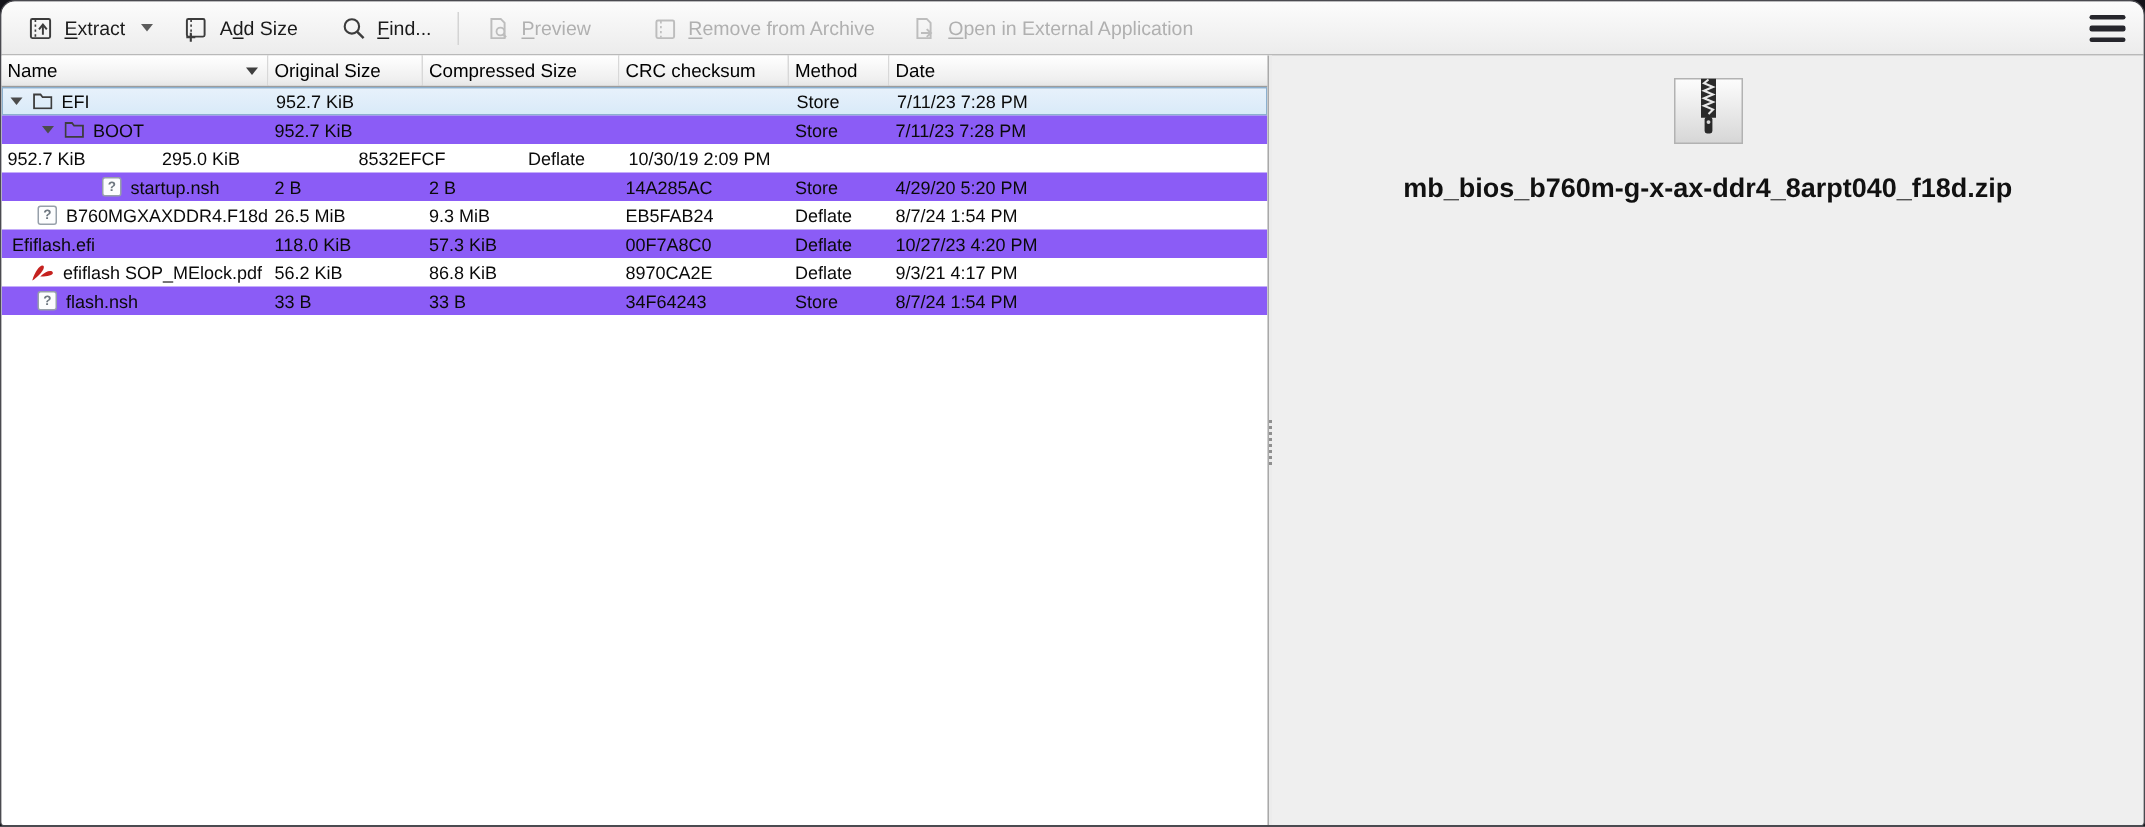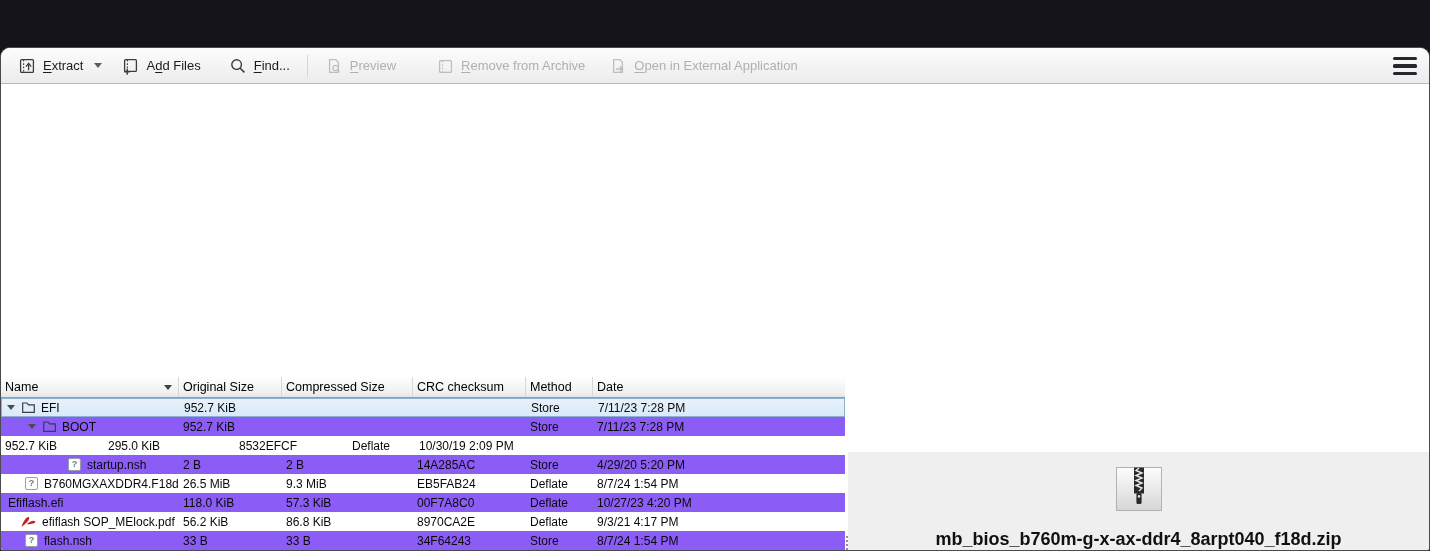--- a/index.html
+++ b/index.html
@@ -1,38 +1,38 @@
 <!DOCTYPE html>
 <html><head>
 <meta charset="utf-8">
 <style>
   * { box-sizing: border-box; margin: 0; padding: 0; }
   html,body { width:1430px; height:551px; overflow:hidden; background:#14141a;
               font-family:"Liberation Sans", sans-serif; }
   .window { position:absolute; inset:0; border-radius:10px 10px 3px 3px; overflow:hidden;
-            background:#fff; border:1px solid #4a4a50; display:flex; flex-direction:column;margin-top:47px; }
+            background:#fff; border:1px solid #4a4a50; display:flex; flex-direction:column; }
 
   
   .toolbar { position:relative; height:36px; flex:0 0 36px; display:flex; align-items:center;
              background:linear-gradient(#fcfcfc,#ececec); border-bottom:1px solid #b9b9b9;
              padding-left:8px; }
   .tbtn { display:flex; align-items:center; gap:7px; height:28px; padding:0 9px;
           font-size:13px; color:#1b1b1b; cursor:default; white-space:nowrap; }
   .tbtn.disabled { color:#b0b0b0; }
   .tbtn .key { text-decoration:underline; text-underline-offset:2px; }
   .tbtn svg { flex:0 0 auto; }
   .ddcaret { width:0; height:0; border-left:4.5px solid transparent; border-right:4.5px solid transparent;
              border-top:5.5px solid #5c5c5c; margin:0 10px 0 2px; }
   .tsep { width:1px; height:22px; background:#d4d4d4; margin:0 8px; }
   .hamburger { position:absolute; right:12px; top:9px; width:24px; height:18px;
                display:flex; flex-direction:column; justify-content:space-between; cursor:default; }
   .hamburger span { display:block; height:3.2px; border-radius:1.5px; background:#26262c; }
 
   
-  .content { flex:1; display:flex; min-height:0;align-items:flex-end; }
+  .content { flex:1; display:flex; min-height:0; }
   .file-area { width:844px; flex:0 0 844px; background:#fff; display:flex; flex-direction:column; }
   .splitter { flex:0 0 3px; background:#ececec; border-left:1px solid #a9a9a9; position:relative; }
   .splitter .grip { position:absolute; left:0px; top:calc(50% - 14px); height:30px; width:0;
                     border-left:2px dotted #8f8f8f; }
   .info-panel { flex:1; background:#efefef; text-align:center; padding-top:11px; }
 
   
   .thead { display:flex; height:21px; flex:0 0 21px; border-bottom:1px solid #9c9c9c; font-size:12.5px; }
   .hcell { background:linear-gradient(#ffffff 0%,#efefef 80%,#e6e6e6 100%);
            border-right:1px solid #d8d8d8; padding:0 4px; display:flex; align-items:center;
@@ -81,21 +81,21 @@
     </div>
     <div class="ddcaret"></div>
 
     <div class="tbtn">
       <svg width="18" height="18" viewBox="0 0 18 18">
         <rect x="3.6" y="2.6" width="11.8" height="11.8" rx="1" fill="none" stroke="#3c3c3c" stroke-width="1.3"></rect>
         <line x1="6.4" y1="3" x2="6.4" y2="14" stroke="#3c3c3c" stroke-width="1.1" stroke-dasharray="1.6 1.7"></line>
         <line x1="3.2" y1="14.8" x2="9.2" y2="14.8" stroke="#3c3c3c" stroke-width="1.4"></line>
         <line x1="6.2" y1="11.8" x2="6.2" y2="17.8" stroke="#3c3c3c" stroke-width="1.4"></line>
       </svg>
-      <span><span>A</span><span class="key">d</span><span>d Files</span></span>
+      <span><span>A</span><span class="key">d</span><span>d Size</span></span>
     </div>
 
     <div class="tbtn" style="margin-left:10px">
       <svg width="18" height="18" viewBox="0 0 18 18">
         <circle cx="7.6" cy="7.6" r="4.8" fill="none" stroke="#3c3c3c" stroke-width="1.4"></circle>
         <line x1="11.2" y1="11.2" x2="15.4" y2="15.4" stroke="#3c3c3c" stroke-width="1.6"></line>
       </svg>
       <span><span></span><span class="key">F</span><span>ind...</span></span>
     </div>
 

